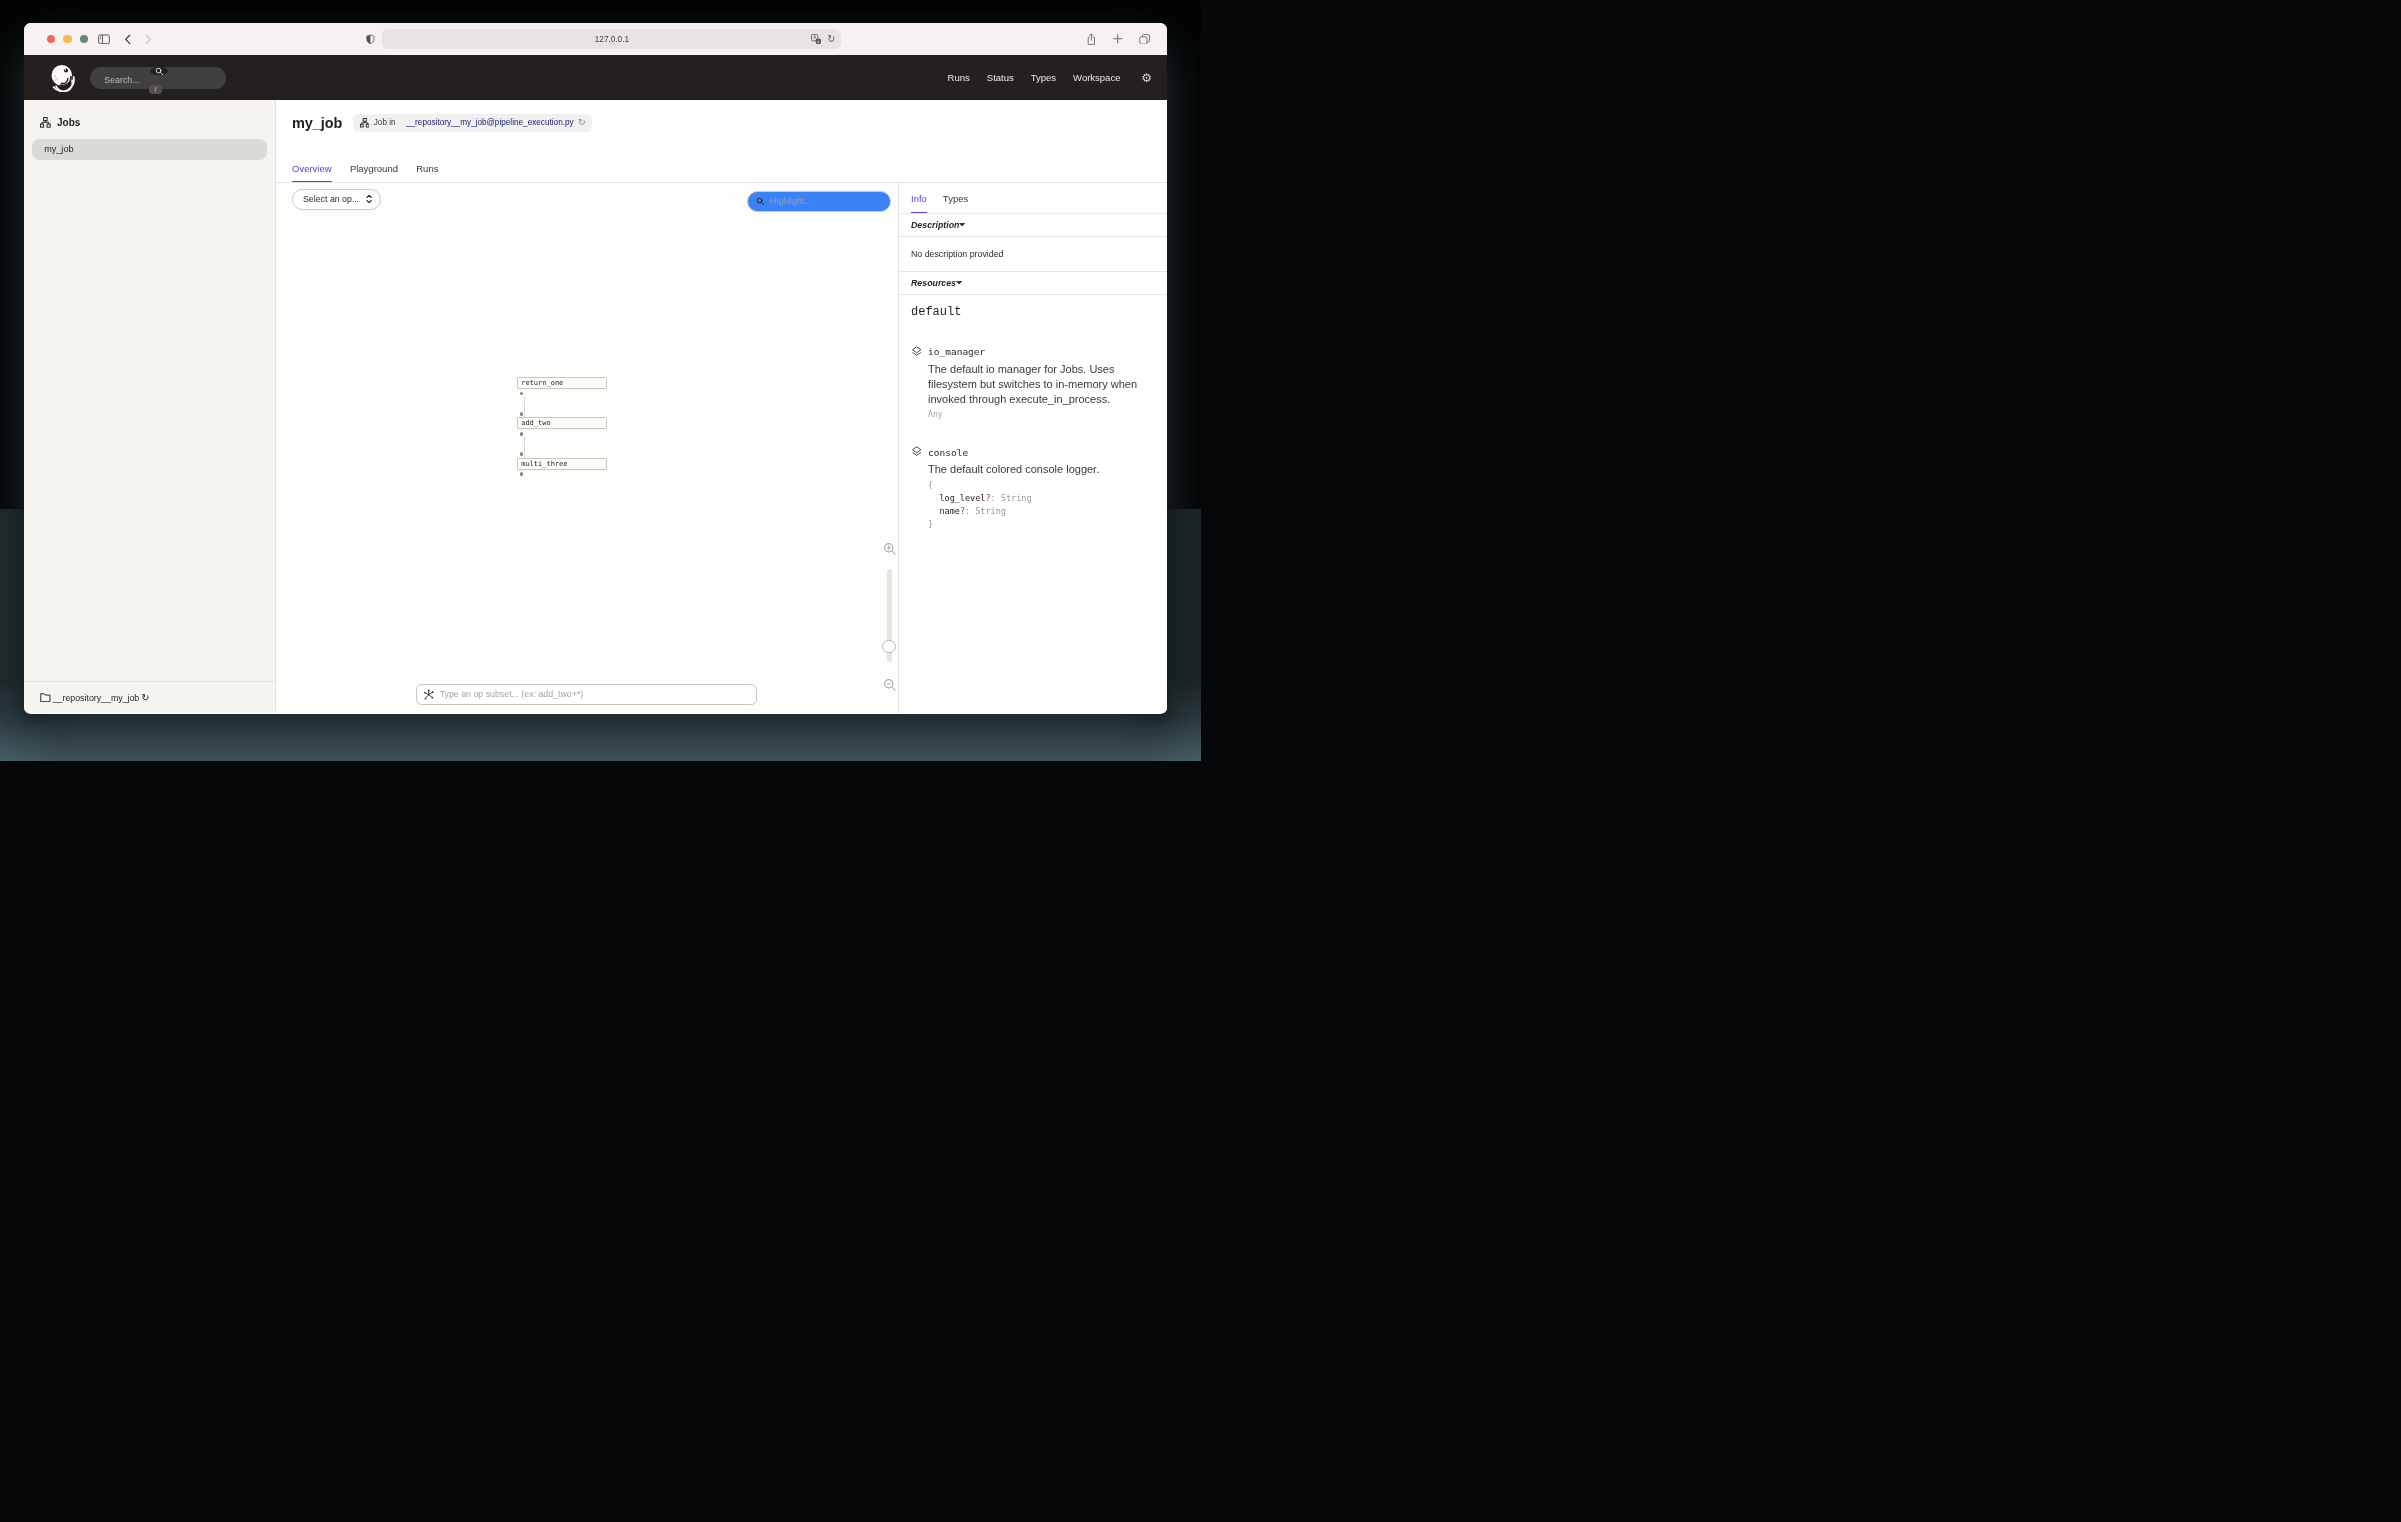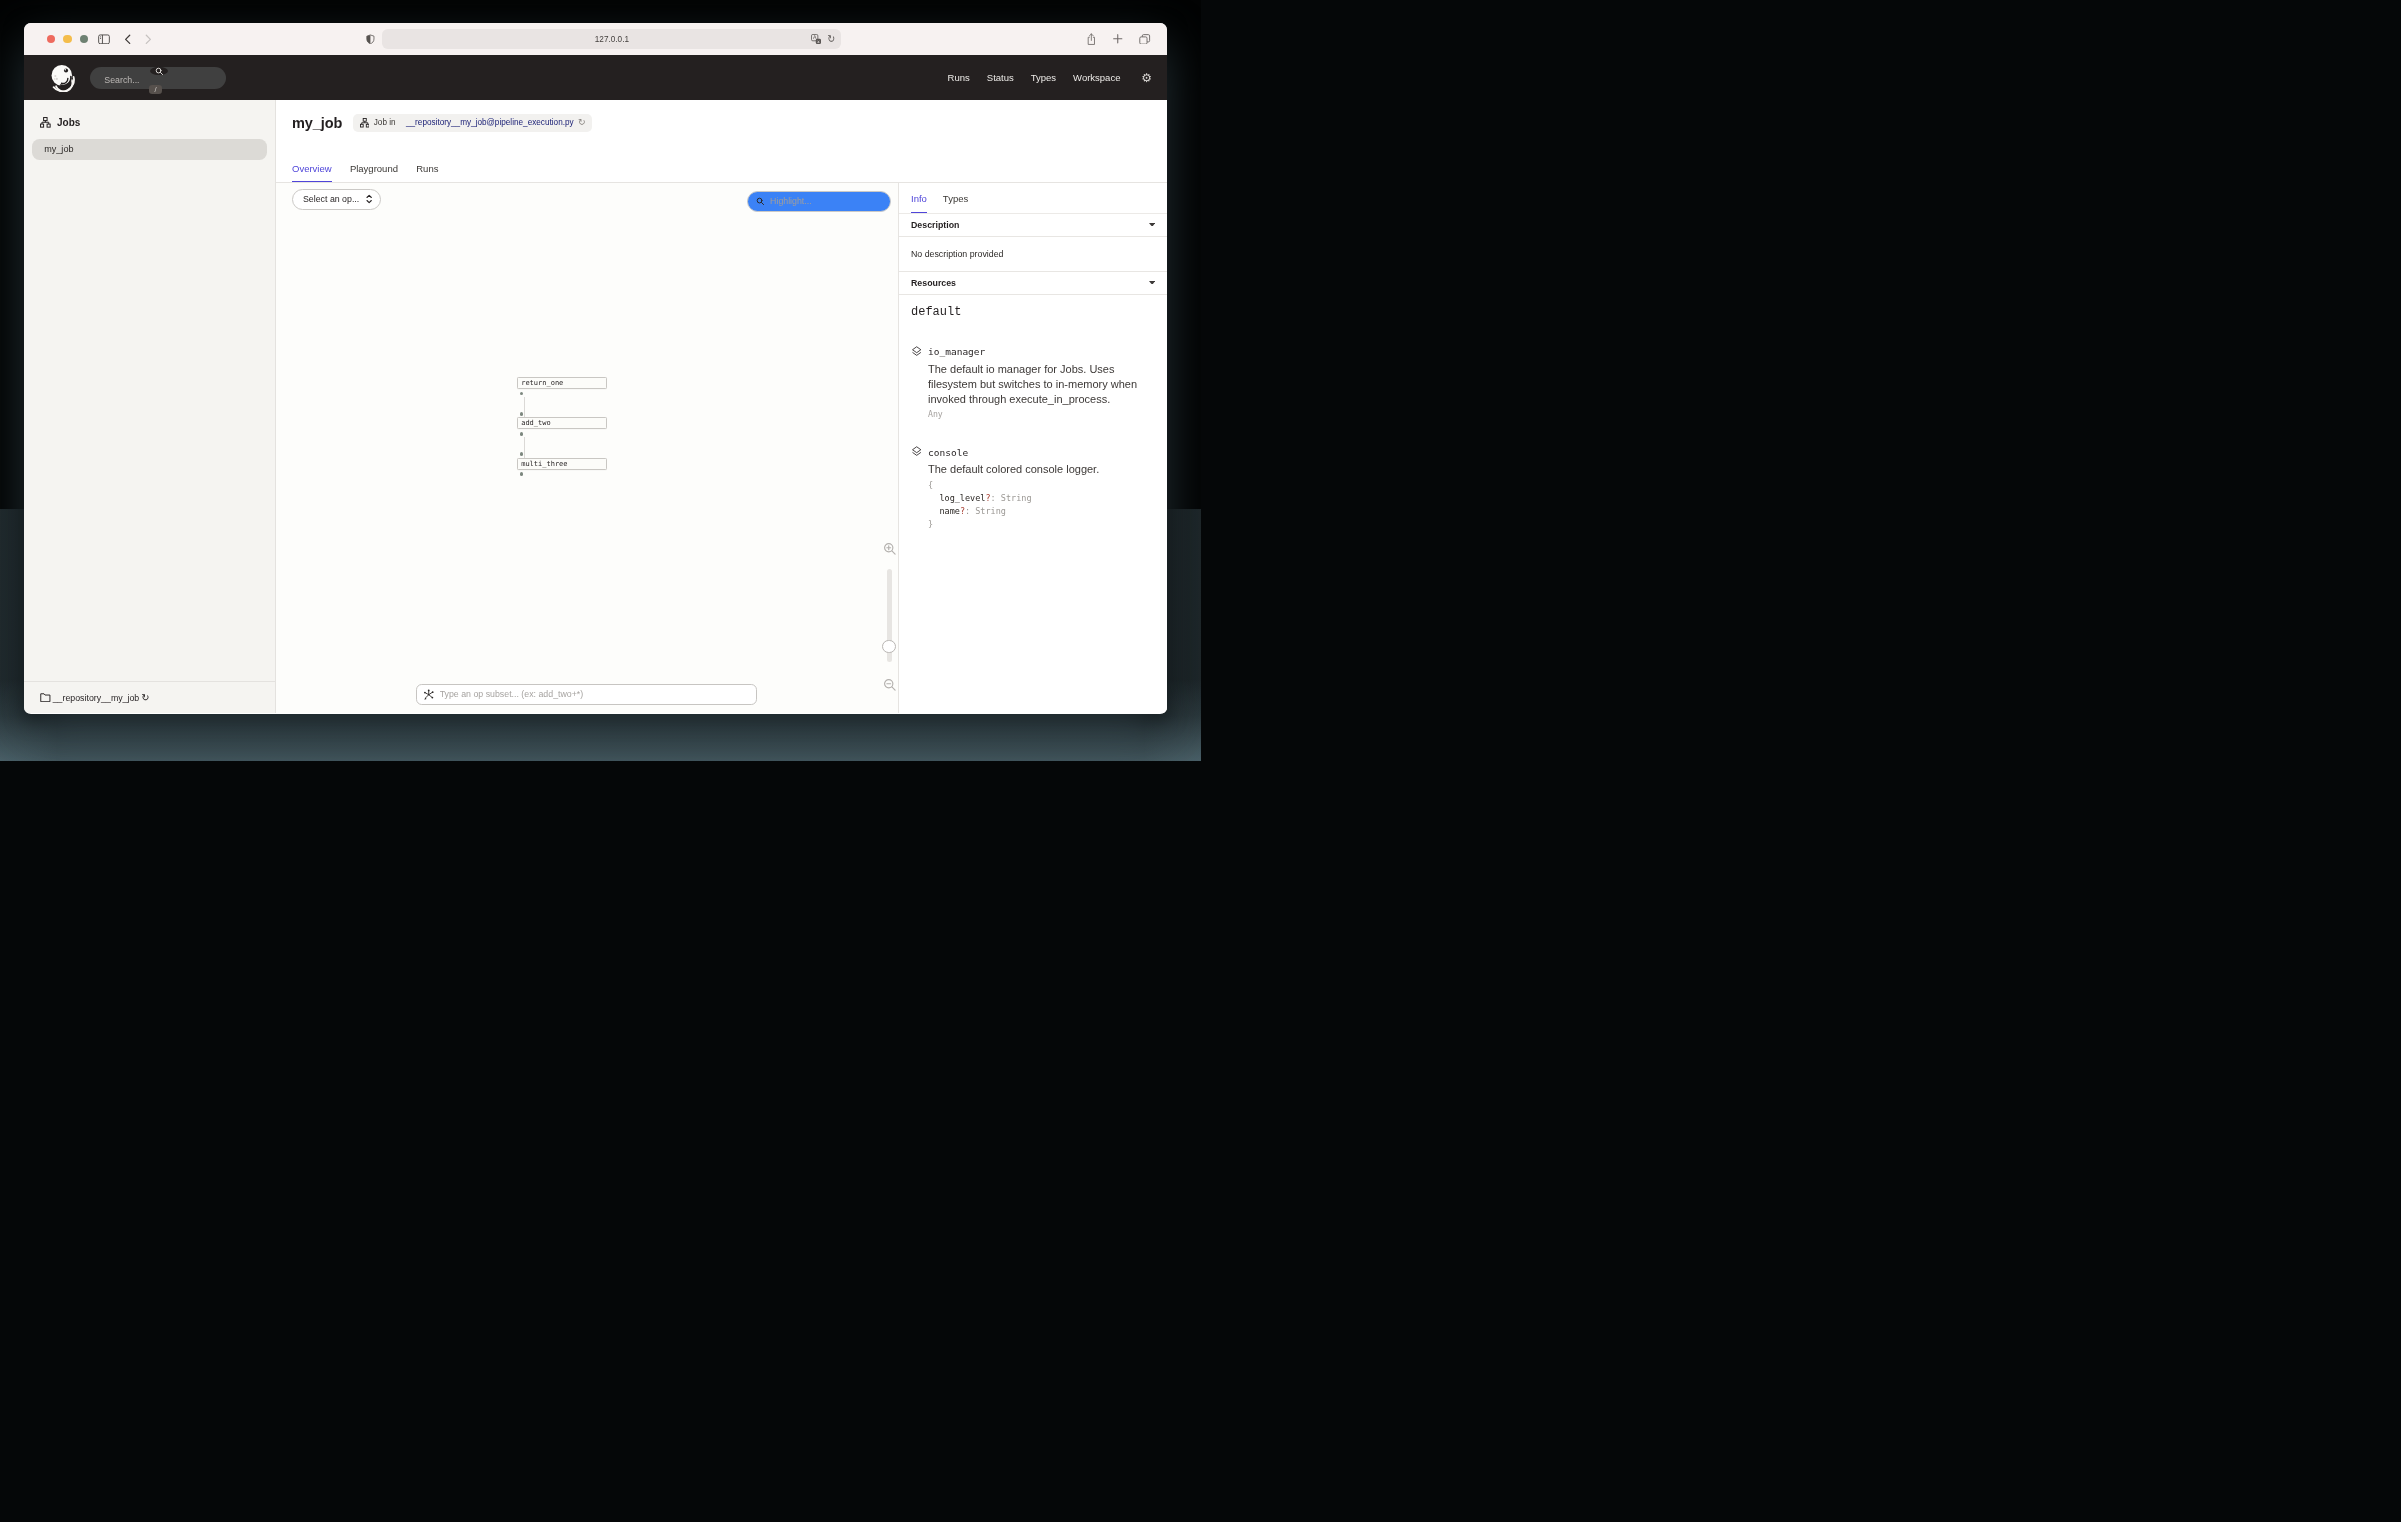--- a/index.html
+++ b/index.html
@@ -104,22 +104,22 @@
   .op-subset svg { margin-left:6.3px; flex:0 0 auto; }
   .os-input { flex:1; min-width:0; border:none; outline:none; background:transparent; font-size:8.8px;
     padding-left:5px; color:#2b2826; font-family:"Liberation Sans",sans-serif; }
   .os-input::placeholder { color:#a6a3a0; }
 
   
   .panel { width:269px; border-left:0.6px solid #e6e4e1; background:#fff; flex:0 0 auto; overflow:hidden; }
   .panel-tabs { display:flex; gap:16px; padding:10px 0 0 12px; border-bottom:0.6px solid #eceae7; }
   .ptab { font-size:9.5px; color:#3a3734; padding-bottom:7.6px; border-bottom:1.9px solid transparent; cursor:pointer; }
   .ptab.active { color:#4f45d9; border-bottom-color:#4f45d9; }
-  .sect-head { height:23px; display:flex; align-items:center; justify-content:space-between;
-    padding:0 12px; border-bottom:0.6px solid #e8e6e3; cursor:pointer; }
+  .sect-head { height:23px; display:flex; align-items:center; justify-content:flex-start;
+    padding:0 12px; border-bottom:0.6px solid #e8e6e3; cursor:pointer;font-style:italic; }
   .sect-head .sect-title { font-size:8.8px; font-weight:bold; color:#231f20; }
   .sect-body { padding:12px; border-bottom:0.6px solid #e8e6e3; font-size:8.8px; color:#2b2826; }
   .res-body { padding:10.7px 12px; }
   .res-group { font-family:Liberation Mono, monospace; font-size:12px; color:#231f20; }
   .res-item { margin-top:27px; }
   .res-name-row { display:flex; align-items:center; gap:5.7px; color:#231f20; }
   .res-name { font-family:"DejaVu Sans Mono",monospace; font-size:9.5px; }
   .res-desc { margin:4.4px 0 0 17px; width:218px; font-size:11px; line-height:1.38; color:#3c3836; }
   .res-type { margin:1.9px 0 0 17px; font-family:"DejaVu Sans Mono",monospace; font-size:8.2px; color:#a5a19e; }
   .res-config { margin:1.3px 0 0 17px; font-family:"DejaVu Sans Mono",monospace; font-size:8.5px; line-height:1.55; }

